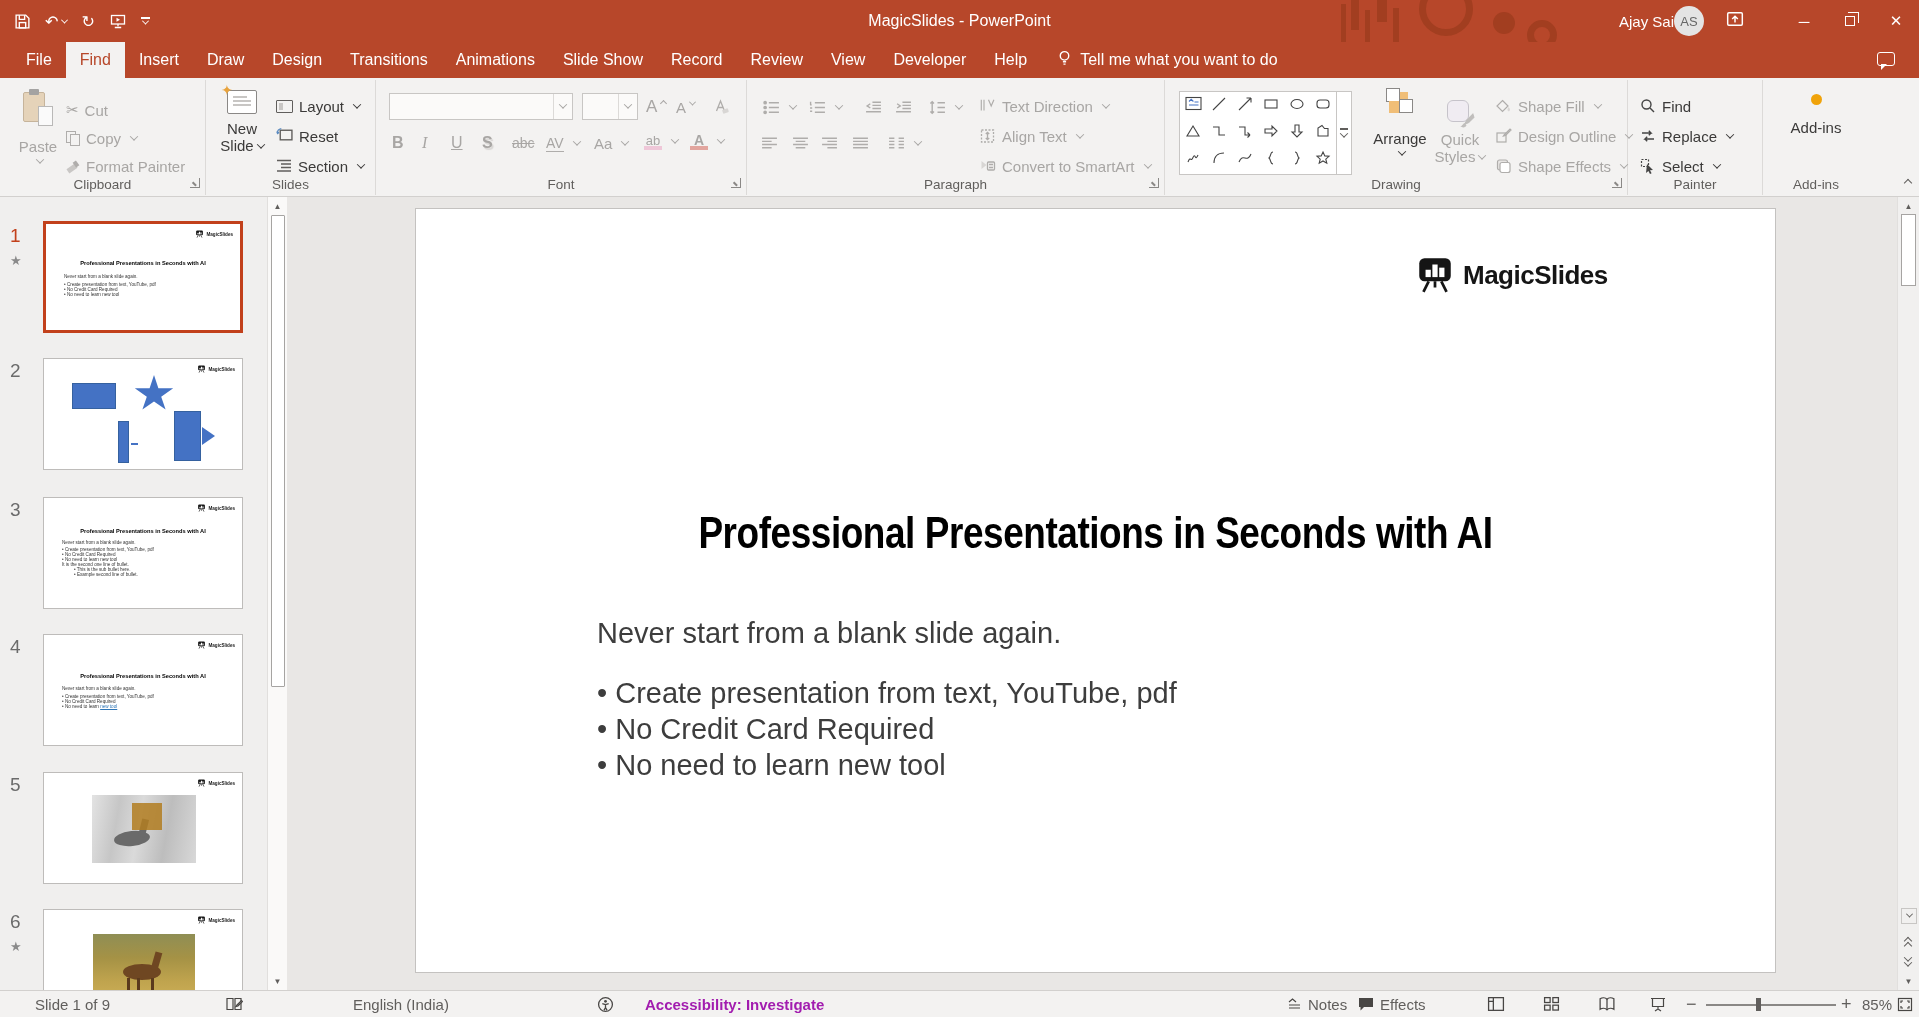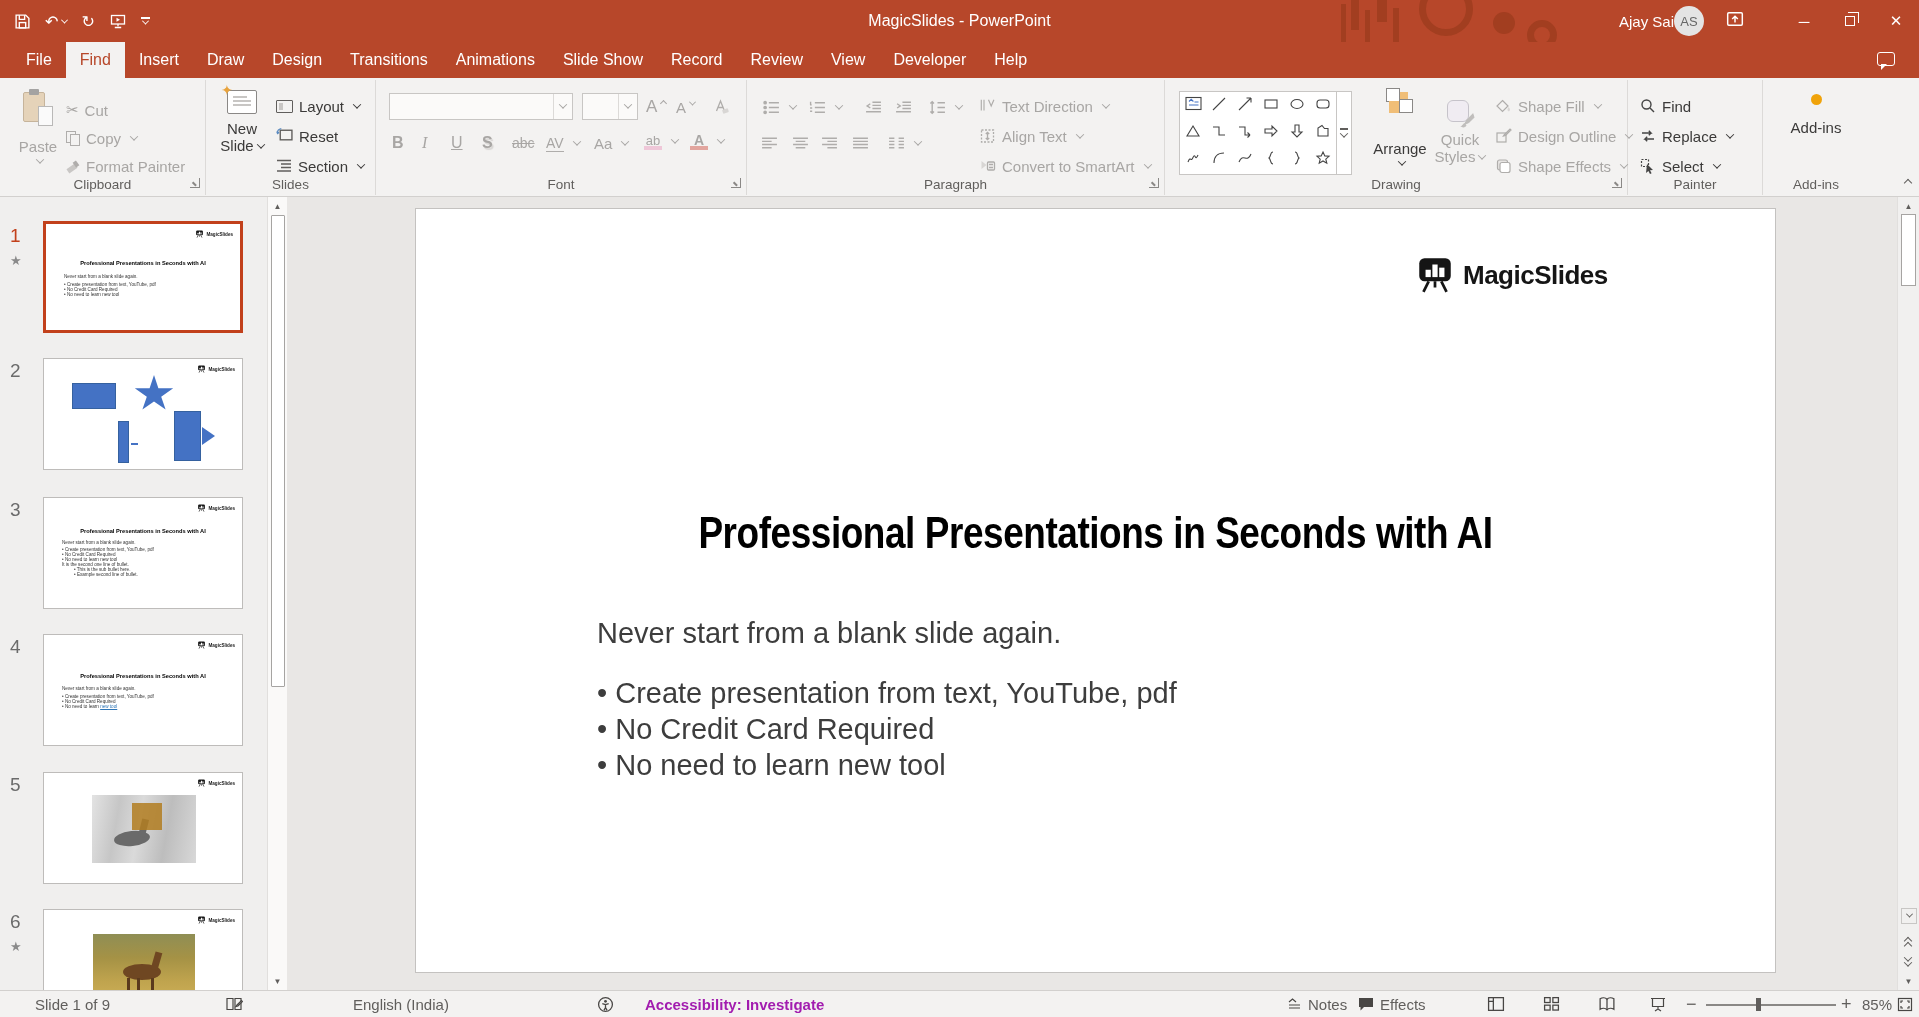--- a/index.html
+++ b/index.html
@@ -205,20 +205,29 @@
     <div class="tab">Draw</div>
     <div class="tab">Design</div>
     <div class="tab">Transitions</div>
     <div class="tab">Animations</div>
     <div class="tab">Slide Show</div>
     <div class="tab">Record</div>
     <div class="tab">Review</div>
     <div class="tab">View</div>
     <div class="tab">Developer</div>
     <div class="tab">Help</div>
+    <div class="tellme">
+      <span>
+        <svg width="15" height="17" viewBox="0 0 14 16" fill="none" stroke="#fff" stroke-width="1.3">
+            <circle cx="7" cy="5.5" r="4"></circle>
+            <path d="M5.5 11h3M6 13.3h2"></path>
+          </svg>
+      </span>
+      <span>Tell me what you want to do</span>
+    </div>
     <div class="bubble"></div>
   </div>
 
   <div class="ribbon">
 
     <div class="rgroup" style="left:0;width:206px">
       <div class="rbig dis" style="left:12px;width:52px">
         <span class="paste-ic">
             <i class="board"></i>
             <i class="clip"></i>
@@ -489,21 +498,21 @@
             <span class="cv" style="margin:0"></span>
           </div>
       </div>
       <div class="rbig" style="left:206px;width:58px;top:8px">
         <span class="arrange-ic">
           <i class="o" style="left:10px;top:4px"></i>
             <i class="w" style="left:0;top:0;width:14px;height:14px"></i>
             <i class="o" style="left:3px;top:13px"></i>
             <i class="w" style="left:13px;top:11px;width:14px;height:14px"></i>
         </span>
-        <span style="margin-top:24px">Arrange</span>
+        <span style="margin-top:14px">Arrange</span>
         <span class="cv" style="margin-top:3px"></span>
       </div>
       <div class="rbig dis" style="left:266px;width:58px;top:20px">
         <span class="qs-ic">
           <span class="sq"></span>
           <svg width="15" height="15" viewBox="0 0 14 14" fill="#AFADAB">
               <path d="M12 1L6 7l-1.5 3.5L8 9l5-5z"></path>
               <path d="M4 10c-1 .5-1 2-2.5 2.5 1.8 1 3.5.3 4-1z"></path>
             </svg>
         </span>

